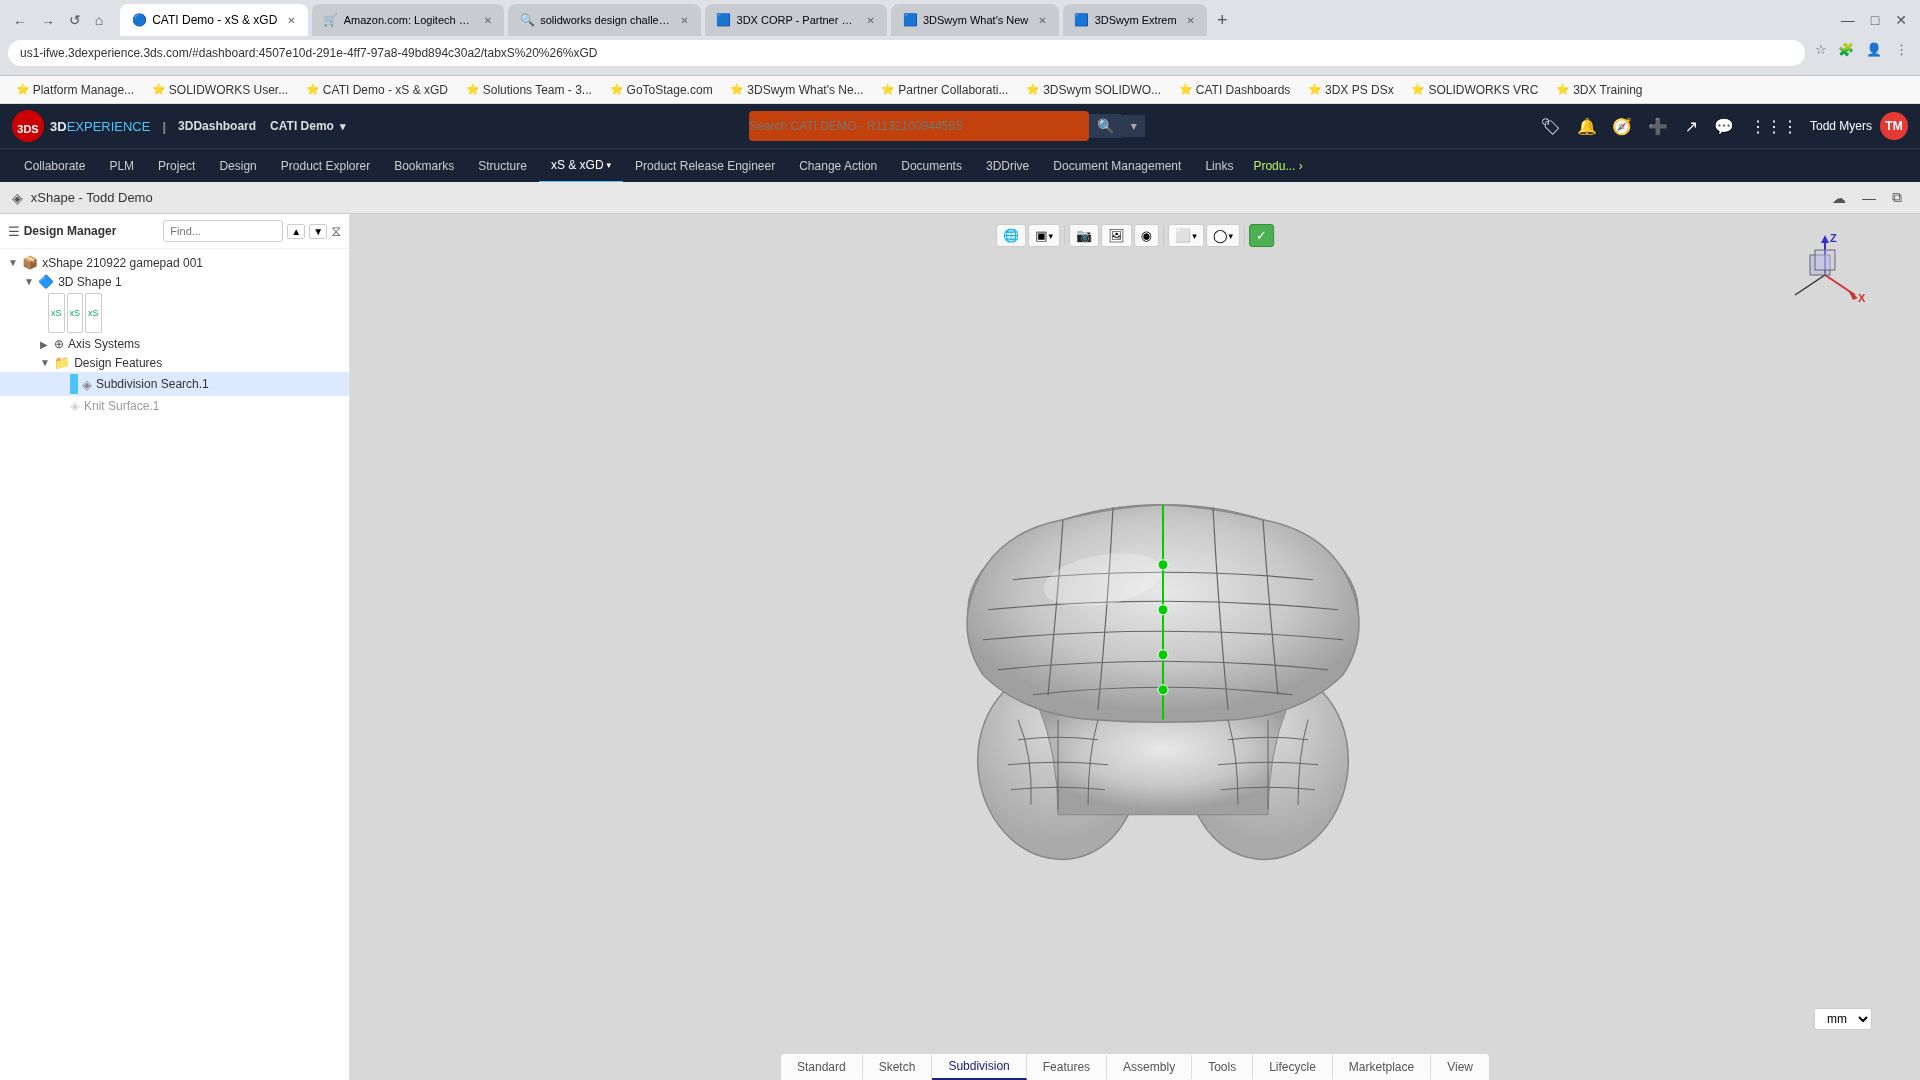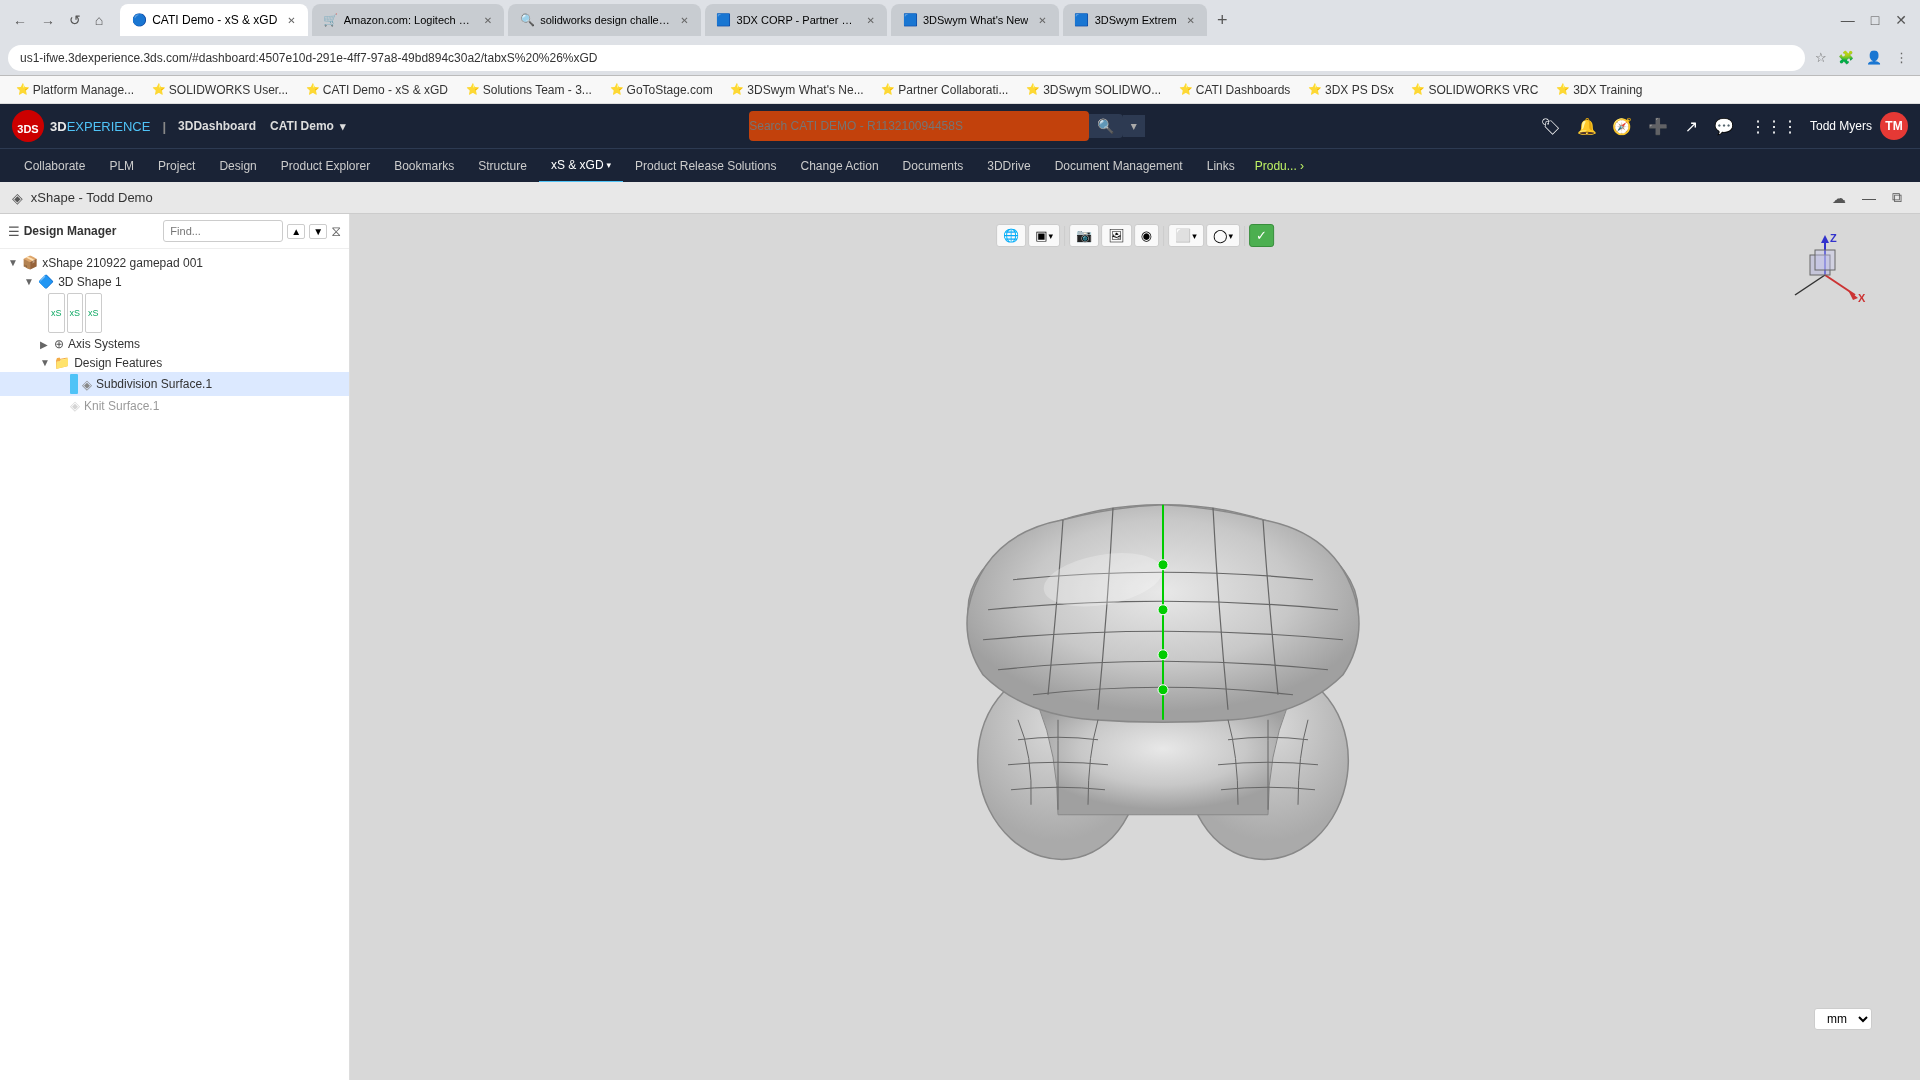--- a/index.html
+++ b/index.html
@@ -10,21 +10,21 @@
     .tab { display: flex; align-items: center; height: 32px; padding: 0 12px; border-radius: 8px 8px 0 0; font-size: 12px; gap: 6px; cursor: pointer; max-width: 200px; overflow: hidden; white-space: nowrap; }
     .tab.active { background: white; }
     .tab.inactive { background: #c8ccd1; }
     .tab-close { font-size: 10px; color: #666; margin-left: 4px; }
     .tab-favicon { width: 14px; height: 14px; display: inline-block; }
     #new-tab-btn { background: none; border: none; font-size: 18px; color: #555; cursor: pointer; padding: 2px 6px; }
     .browser-controls { display: flex; align-items: center; gap: 4px; margin-right: 8px; }
     .ctrl-btn { background: none; border: none; font-size: 14px; color: #555; cursor: pointer; padding: 2px 5px; border-radius: 3px; }
 
     
-    #address-bar-row { background: #dee1e6; height: 36px; display: flex; align-items: center; padding: 0 8px; gap: 6px; border-bottom: 1px solid #bbb; }
+    #address-bar-row { background: #dee1e6; height: 36px; display: flex; align-items: flex-start; padding: 0 8px; gap: 6px; border-bottom: 1px solid #bbb; }
     #address-bar { flex: 1; height: 26px; border: none; border-radius: 13px; padding: 0 12px; font-size: 12px; background: white; outline: none; color: #333; }
     .addr-icons { display: flex; gap: 4px; align-items: center; }
     .addr-icon-btn { background: none; border: none; font-size: 13px; color: #666; cursor: pointer; padding: 2px 4px; }
 
     
     #bookmarks-bar { background: #f8f8f8; height: 28px; display: flex; align-items: center; padding: 0 8px; gap: 2px; border-bottom: 1px solid #ddd; font-size: 12px; overflow: hidden; }
     .bookmark { display: flex; align-items: center; gap: 3px; padding: 2px 8px; cursor: pointer; border-radius: 3px; white-space: nowrap; color: #333; }
     .bm-icon { font-size: 11px; }
 
     
@@ -263,21 +263,21 @@
     <span>Bookmarks</span>
   </div>
   <div class="nav-item">
     <span>Structure</span>
   </div>
   <div class="nav-item active">
     <span>xS &amp; xGD</span>
     <span class="nav-chevron">▾</span>
   </div>
   <div class="nav-item">
-    <span>Product Release Solutions</span>
+    <span>Product Release Engineer</span>
   </div>
   <div class="nav-item">
     <span>Change Action</span>
   </div>
   <div class="nav-item">
     <span>Documents</span>
   </div>
   <div class="nav-item">
     <span>3DDrive</span>
   </div>
@@ -350,21 +350,21 @@
         <span class="tree-expand">▼</span>
         <span class="tree-icon" style="color:#f9a825;">📁</span>
         <span class="tree-label">Design Features</span>
       </div>
 
       <div class="tree-row selected">
         <span class="tree-indent" style="width:48px;"></span>
         <span class="tree-expand" style="width:12px;"></span>
         <span style="width:8px;height:20px;background:#4fc3f7;display:inline-block;margin-right:4px;border-radius:1px;"></span>
         <span class="tree-icon" style="color:#888;font-size:13px;">◈</span>
-        <span class="tree-label">Subdivision Surface.1</span>
+        <span class="tree-label">Subdivision Search.1</span>
       </div>
 
       <div class="tree-row" style="opacity:0.5;">
         <span class="tree-indent" style="width:48px;"></span>
         <span class="tree-expand" style="width:12px;"></span>
         <span class="tree-icon" style="color:#aaa;font-size:13px;">◈</span>
         <span class="tree-label">Knit Surface.1</span>
       </div>
     </div>
 
@@ -462,14 +462,25 @@
 
         <rect x="30" y="25" width="20" height="20" fill="rgba(180,180,220,0.5)" stroke="#666" stroke-width="1"></rect>
         <rect x="35" y="20" width="20" height="20" fill="rgba(200,200,240,0.4)" stroke="#666" stroke-width="1"></rect>
       </svg>
     </div>
 
     <select id="unit-dropdown">
       <option>mm</option>
     </select>
 
+    <div id="viewport-tabs">
+      <div class="vp-tab">Standard</div>
+      <div class="vp-tab">Sketch</div>
+      <div class="vp-tab active">Subdivision</div>
+      <div class="vp-tab">Features</div>
+      <div class="vp-tab">Assembly</div>
+      <div class="vp-tab">Tools</div>
+      <div class="vp-tab">Lifecycle</div>
+      <div class="vp-tab">Marketplace</div>
+      <div class="vp-tab">View</div>
+    </div>
   </div>
 </div>
 
 </body></html>

